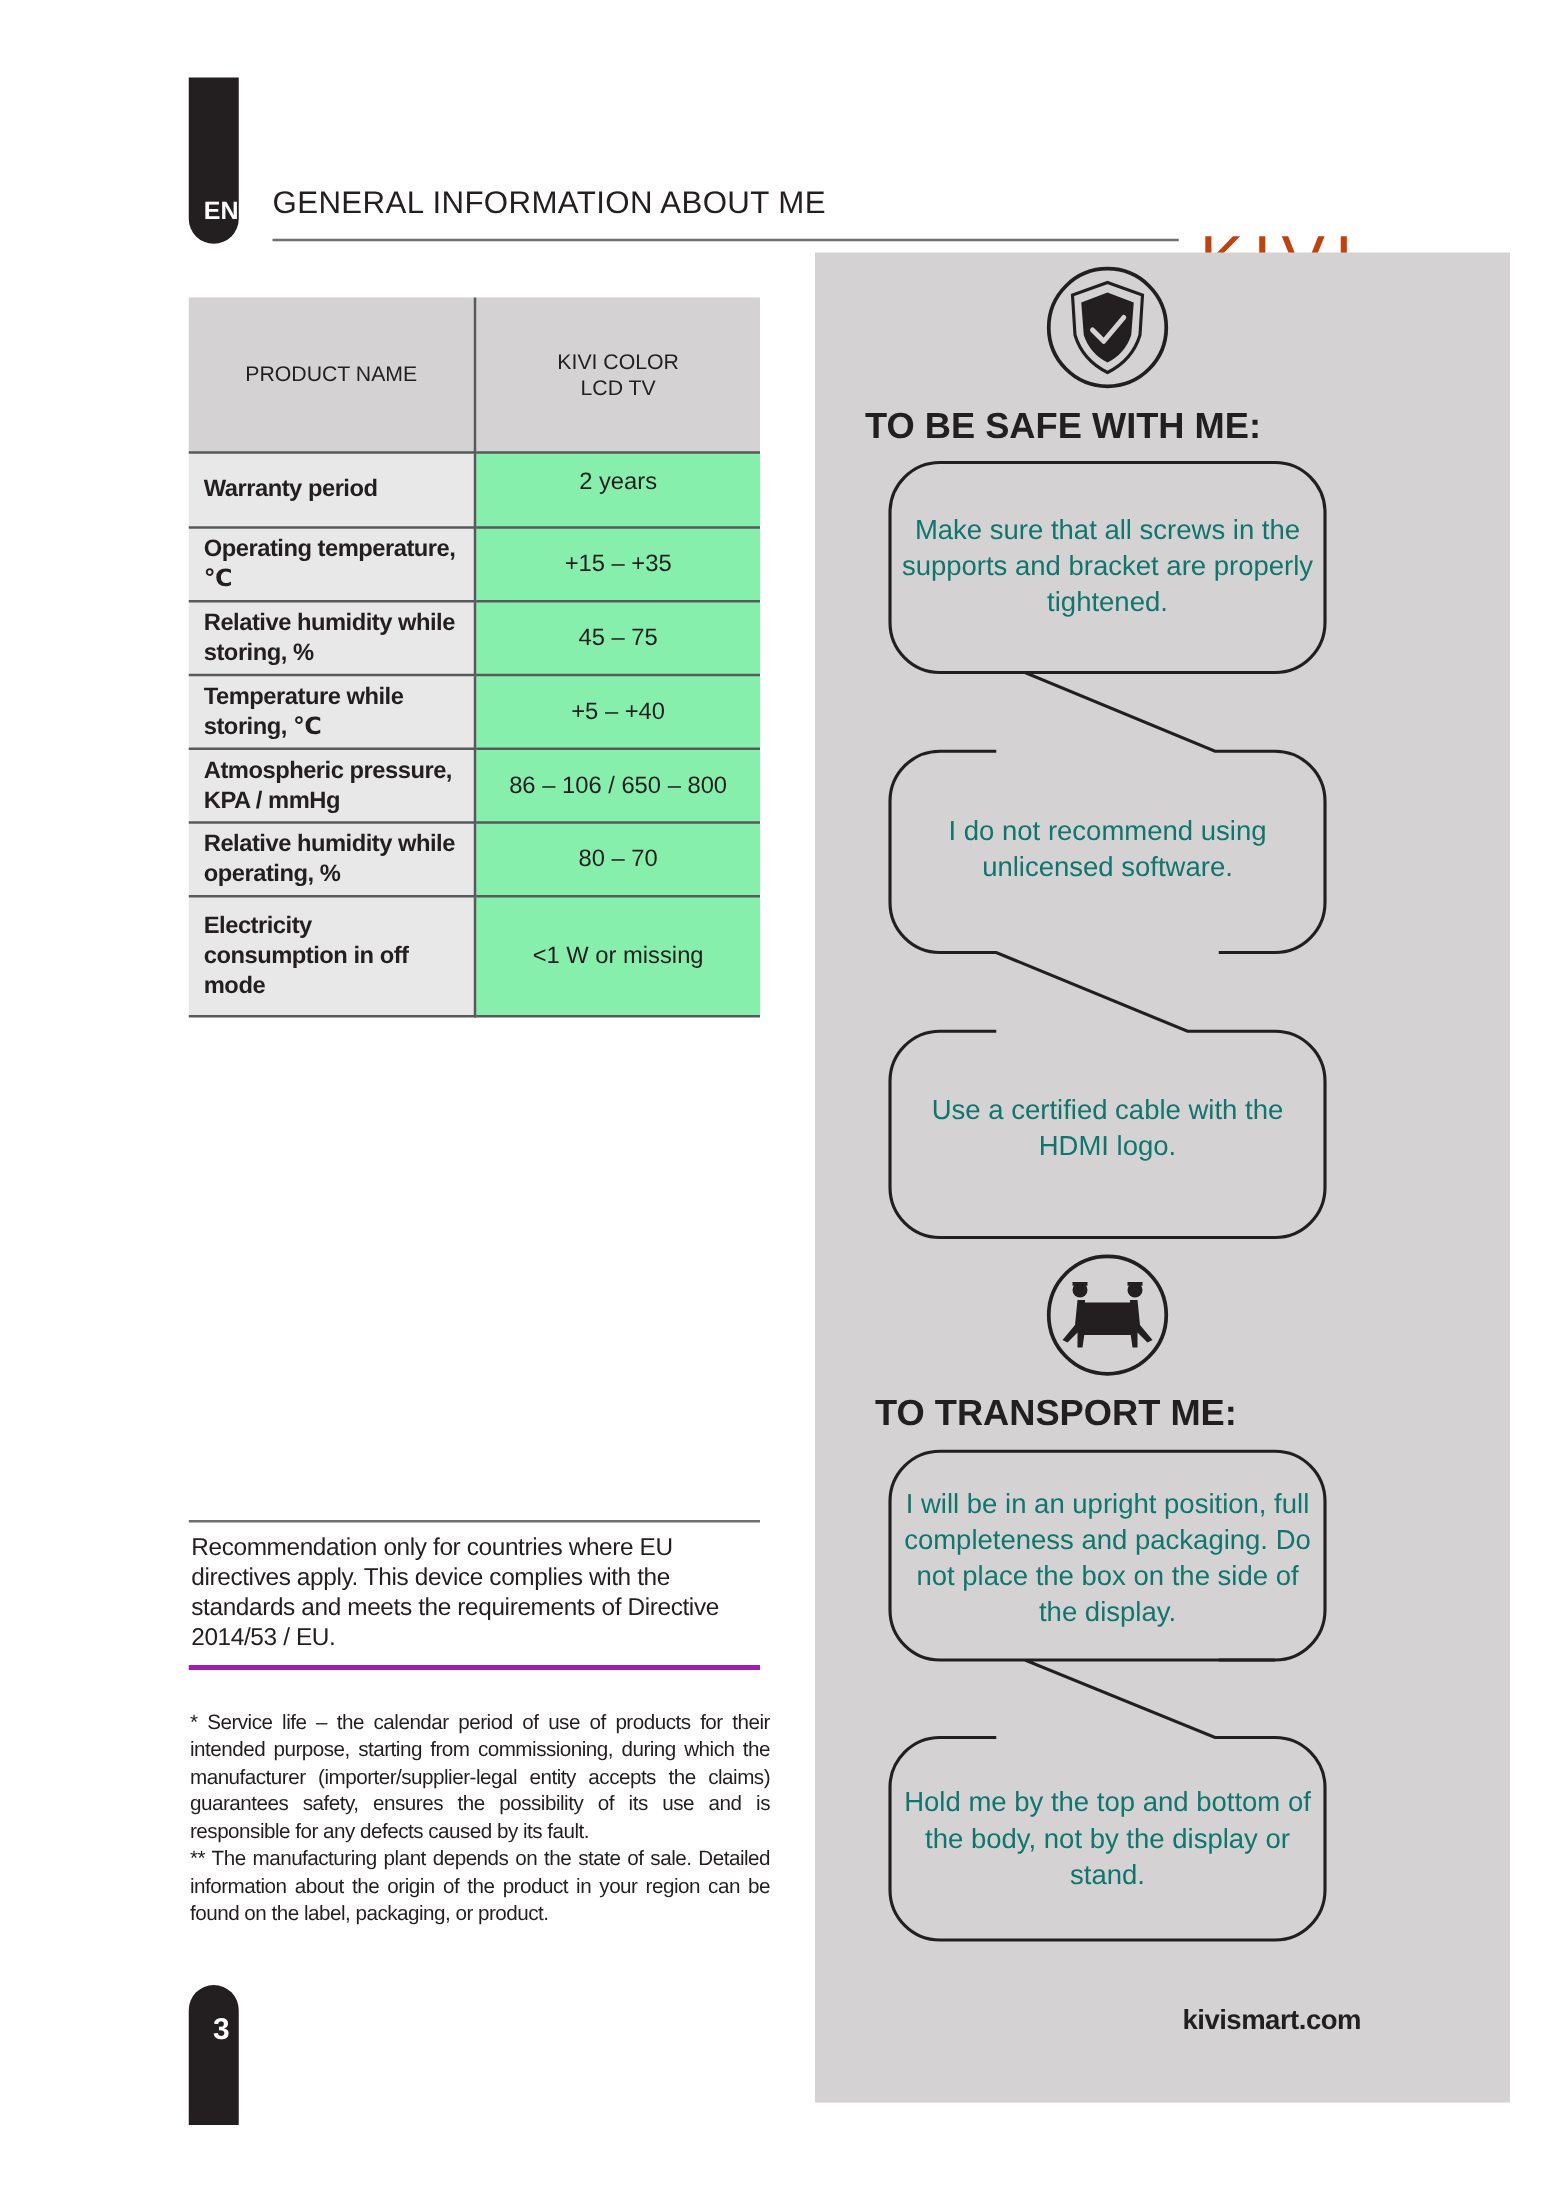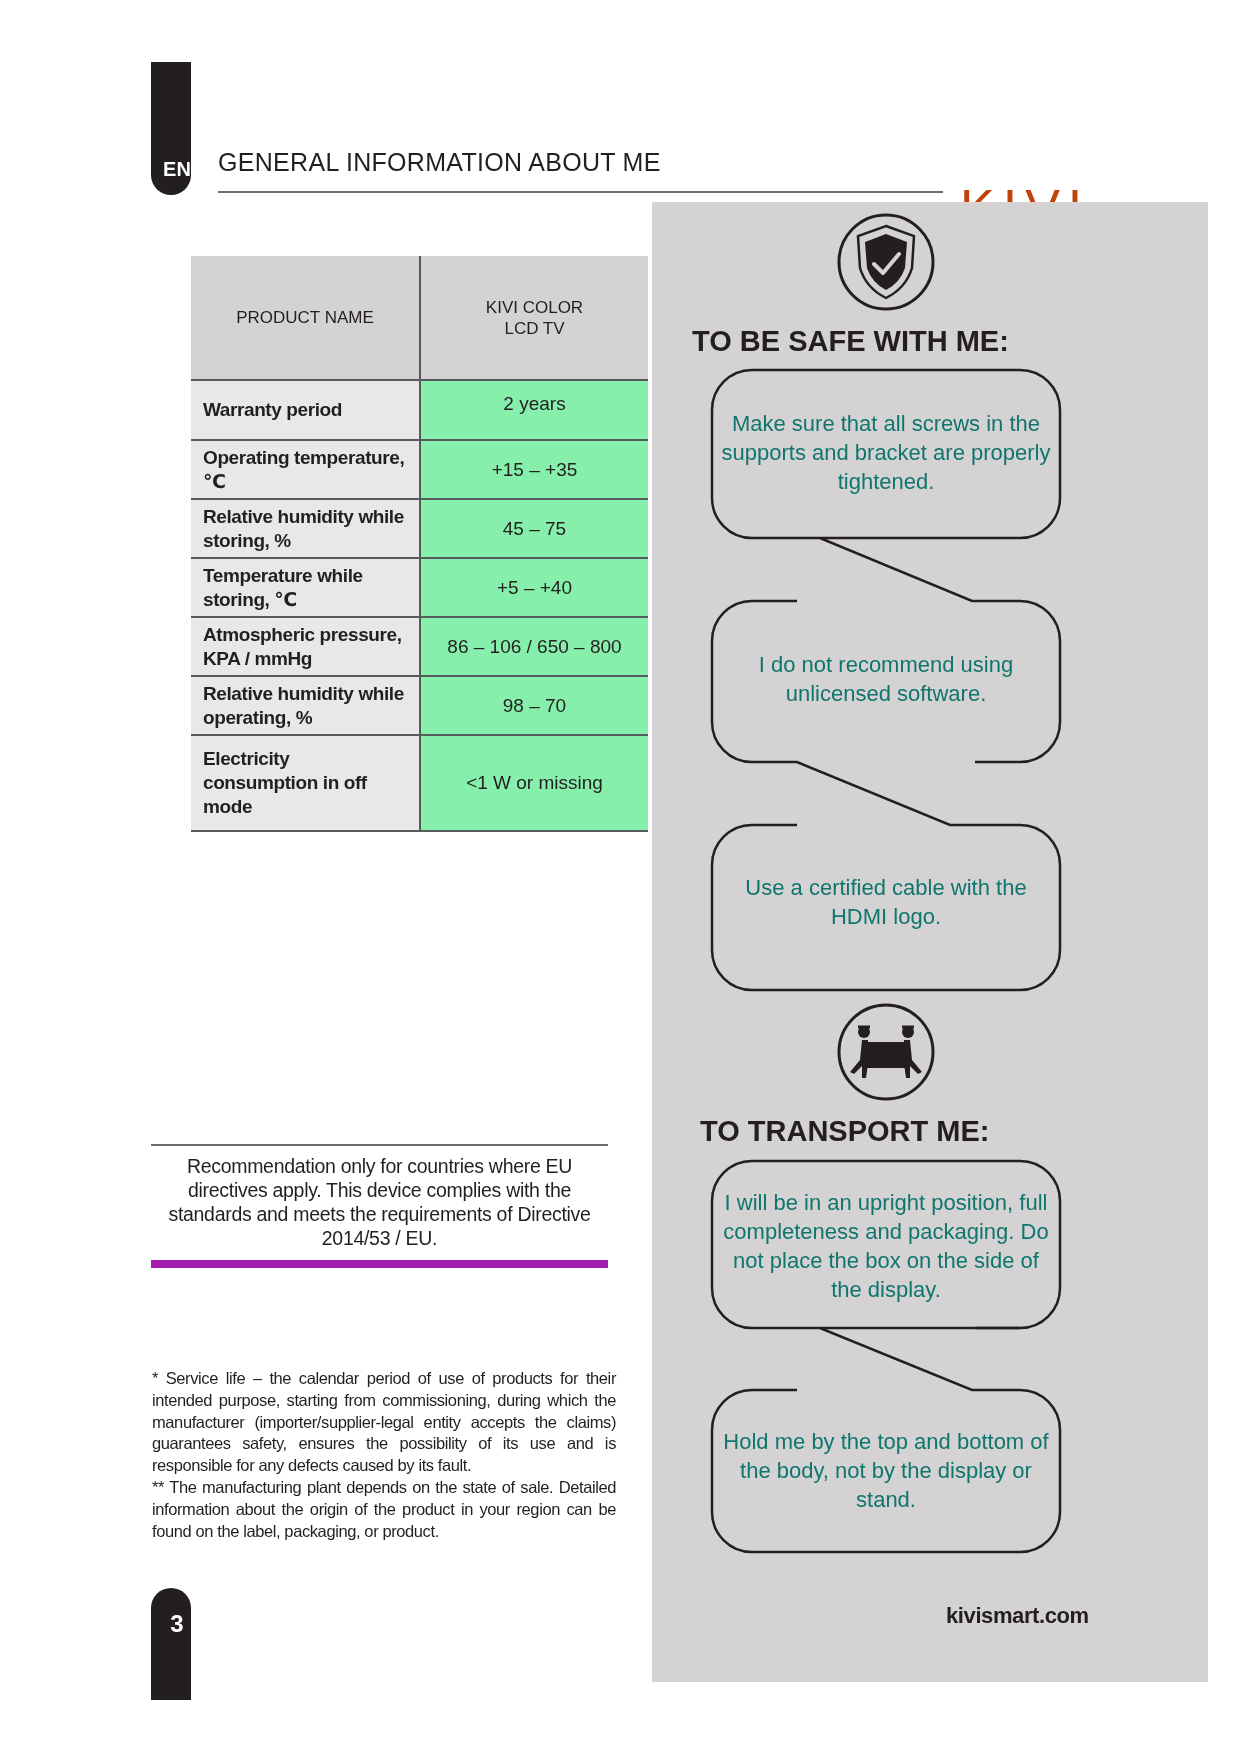--- a/index.html
+++ b/index.html
@@ -17,30 +17,30 @@
     position: absolute; left: 218px; top: 148px; font-size: 25px; letter-spacing: 0.3px; color: #231f20;
   }
   .title-rule { position: absolute; left: 218px; top: 191px; width: 725px; height: 2px; background: #6d6e70; }
   .logo {
     position: absolute; left: 960px; top: 140px; font-size: 52px; letter-spacing: 8px; font-weight: normal;
     color: #c2410c; line-height: 1; margin-top: 42px;
   }
   .panel { position: absolute; left: 652px; top: 202px; width: 556px; height: 1480px; background: #d4d2d3; }
 
   
-  .spec-table { position: absolute; left: 151px; top: 256px; width: 457px; border-collapse: collapse; margin-left: 40px; }
+  .spec-table { position: absolute; left: 151px; top: 238px; width: 457px; border-collapse: collapse; }
   .spec-table td { border-bottom: 2px solid #58595b; padding: 0 12px; font-size: 19px; }
   .spec-table td.k { width: 204px; background: #e9e8e9; font-weight: bold; border-right: 2px solid #58595b; letter-spacing: -0.4px; line-height: 24px; }
   .spec-table td.v { text-align: center; background: #86efac; }
   .spec-table tr.head td { background: #d4d2d3; height: 123px; font-weight: normal; font-size: 17px; text-align: center; letter-spacing: 0; }
   .spec-table tr.head td.v { line-height: 21px; }
 
   .eu-note {
-    position: absolute; left: 151px; top: 1144px; width: 457px; border-top: 2px solid #6d6e70; border-bottom: 8px solid #a21caf;
-    font-size: 19.5px; line-height: 24px; padding: 8px 2px 10px 2px; box-sizing: border-box; letter-spacing: -0.3px; text-align: center;
+    position: absolute; left: 151px; top: 1216px; width: 457px; border-top: 2px solid #6d6e70; border-bottom: 4px solid #a21caf;
+    font-size: 19.5px; line-height: 24px; padding: 8px 2px 10px 2px; box-sizing: border-box; letter-spacing: -0.3px;
   }
   .footnote {
     position: absolute; left: 152px; top: 1368px; width: 464px; font-size: 16.5px; line-height: 21.8px;
     text-align: justify; letter-spacing: -0.4px;
   }
   .section-icon { position: absolute; }
   .section-title { position: absolute; font-size: 29px; font-weight: bold; color: #231f20; }
   .bubble-text {
     position: absolute; width: 340px; text-align: center; font-size: 22px; line-height: 29px; color: #0f766e;
   }
@@ -83,21 +83,21 @@
   <tr style="height:59px">
     <td class="k">Temperature while storing, ℃</td>
     <td class="v">+5 – +40</td>
   </tr>
   <tr style="height:59px">
     <td class="k">Atmospheric pressure, KPA / mmHg</td>
     <td class="v">86 – 106 / 650 – 800</td>
   </tr>
   <tr style="height:59px">
     <td class="k">Relative humidity while operating, %</td>
-    <td class="v">98 – 70</td>
+    <td class="v">80 – 70</td>
   </tr>
   <tr style="height:96px">
     <td class="k">Electricity consumption in off mode</td>
     <td class="v">&lt;1 W or missing</td>
   </tr>
 </tbody>
   </table>
 
 <div class="eu-note">Recommendation only for countries where EU directives apply. This device complies with the standards and meets the requirements of Directive 2014/53 / EU.</div>
 

